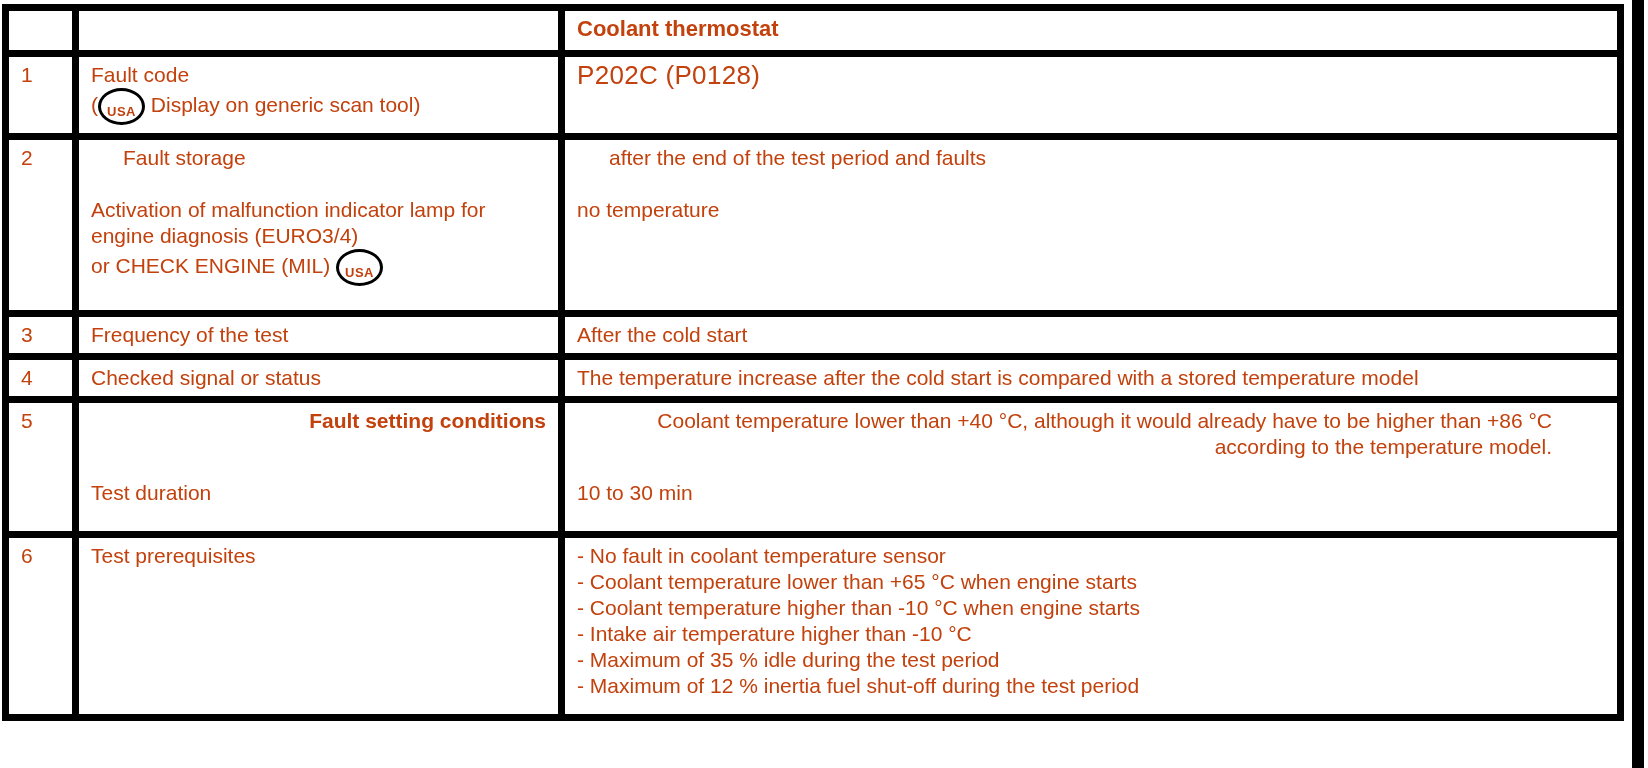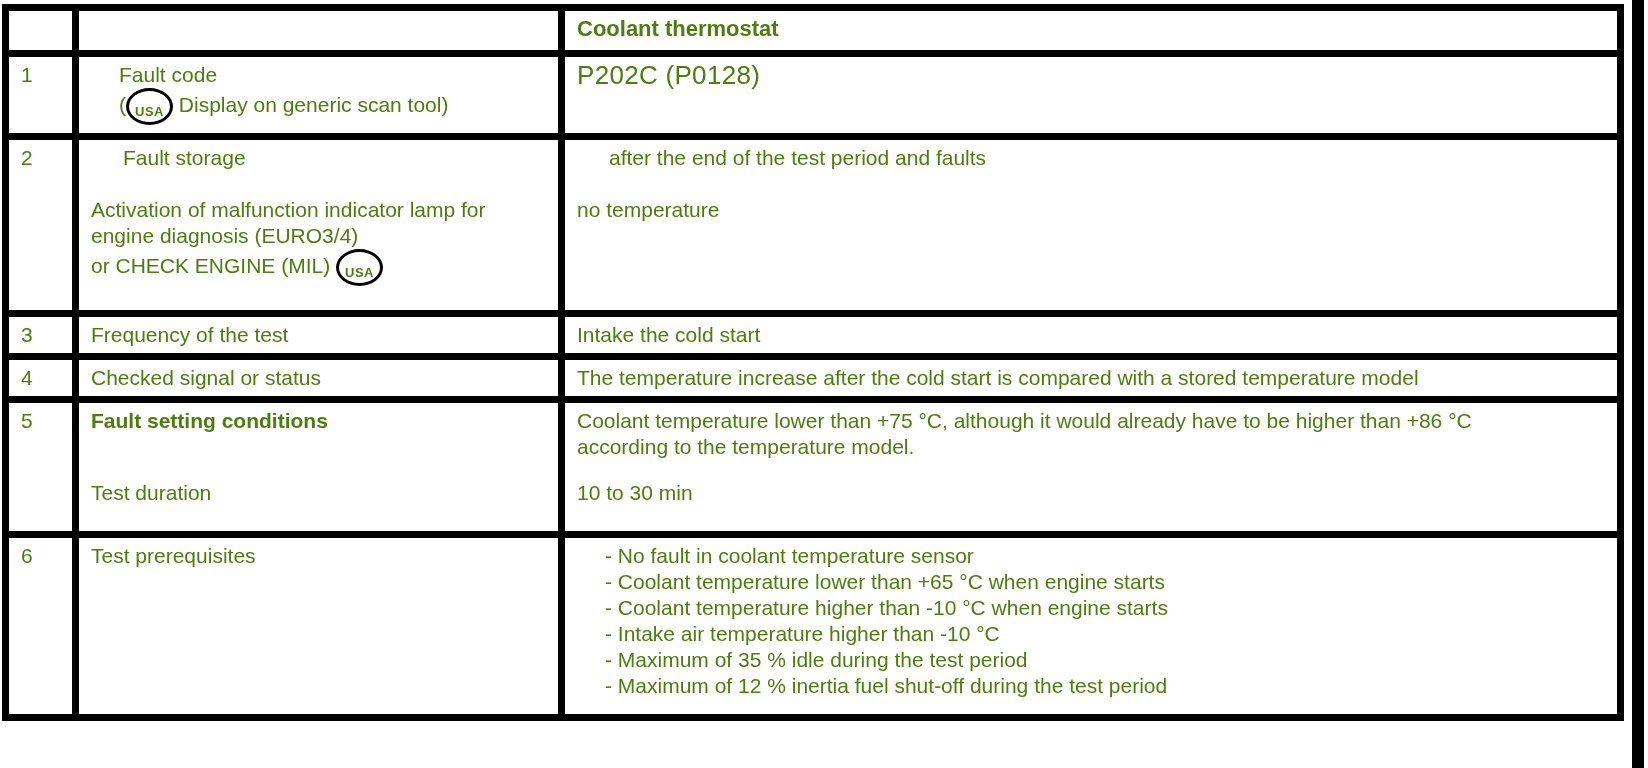--- a/index.html
+++ b/index.html
@@ -1,43 +1,43 @@
 <!DOCTYPE html>
 <html><head>
 <meta charset="utf-8">
 <style>
   html,body{margin:0;padding:0;background:#ffffff;}
   .page{
     position:relative;width:1648px;height:768px;background:#ffffff;
-    overflow:hidden;color:#4d7c0f;font-family:"Liberation Sans",sans-serif;
+    overflow:hidden;color:#c2410c;font-family:"Liberation Sans",sans-serif;
   }
   .edge-bar{position:absolute;left:1632px;top:0;width:12px;height:768px;background:#000;}
   table.spec{
     position:absolute;left:2px;top:4px;width:1622px;
     border-collapse:collapse;table-layout:fixed;
   }
   table.spec td{
     border:7px solid #000;vertical-align:top;
     padding:5px 12px;font-size:21px;line-height:26px;
     overflow:hidden;
   }
   td.numcell{padding-left:10px;}
   .hdr{font-weight:bold;font-size:22px;}
   .big{font-weight:normal;font-size:26px;letter-spacing:.3px;}
   .bold{font-weight:bold;}
   .upper52{height:52px;margin-left:32px;}
-  .upper72{height:72px;}
+  .upper72{height:72px;text-align:right;}
   .gap-top{}
   .usa{
     display:inline-block;border:3px solid #000;border-radius:50%;
     padding:14px 6px 4px;font-size:13px;font-weight:bold;line-height:1;
     vertical-align:middle;letter-spacing:.5px;
   }
   .para-wrap{max-width:975px;}
-  .line{display:block;margin-left:28px;}
+  .line{display:block;}
 </style>
 </head>
 <body>
 
 <div class="page">
 
   <table class="spec">
     <colgroup>
       <col style="width:70px">
         <col style="width:486px">
@@ -79,37 +79,37 @@
       </td>
       <td>
         <div class="upper52">after the end of the test period and faults</div>
         <div>no temperature</div>
       </td>
     </tr>
 
     <tr style="height:39px">
       <td class="numcell">3</td>
       <td>Frequency of the test</td>
-      <td>Intake the cold start</td>
+      <td>After the cold start</td>
     </tr>
 
     <tr style="height:43px">
       <td class="numcell">4</td>
       <td>Checked signal or status</td>
       <td>The temperature increase after the cold start is compared with a stored temperature model</td>
     </tr>
 
     <tr style="height:135px">
       <td class="numcell">5</td>
       <td>
         <div class="upper72 bold">Fault setting conditions</div>
         <div>Test duration</div>
       </td>
       <td>
-        <div class="upper72 para-wrap">Coolant temperature lower than +75 °C, although it would already have to be higher than +86 °C according to the temperature model.</div>
+        <div class="upper72 para-wrap">Coolant temperature lower than +40 °C, although it would already have to be higher than +86 °C according to the temperature model.</div>
         <div>10 to 30 min</div>
       </td>
     </tr>
 
     <tr style="height:183px">
       <td class="numcell">6</td>
       <td>Test prerequisites</td>
       <td>
         <span class="line">- No fault in coolant temperature sensor</span>
         <span class="line">- Coolant temperature lower than +65 °C when engine starts</span>

